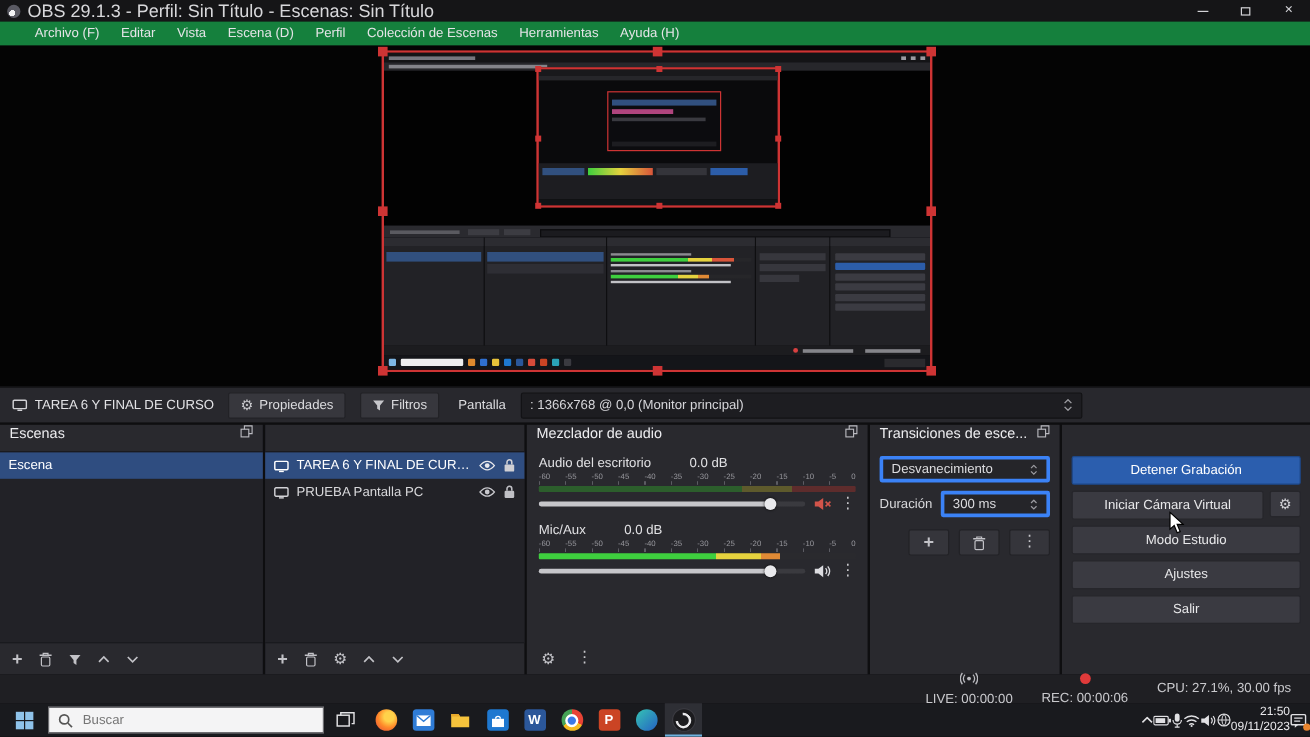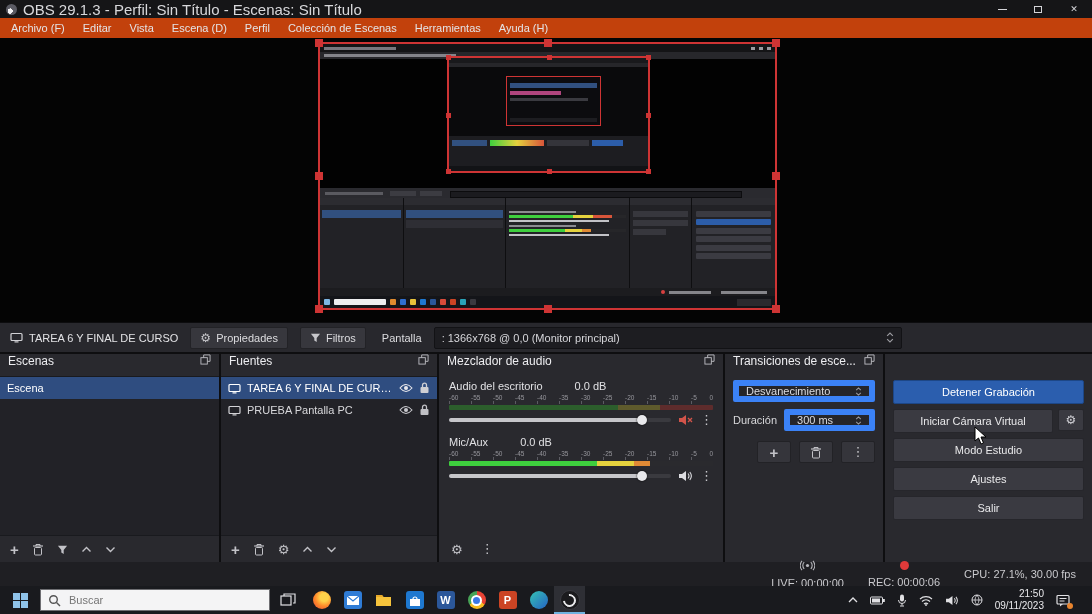--- a/index.html
+++ b/index.html
@@ -14,21 +14,21 @@
   #titlebar{left:0;right:0;top:0;height:18px;background:#151517;display:flex;align-items:center;}
   #obs-logo{width:11px;height:11px;border-radius:50%;margin:0 6px;flex:0 0 auto;
             background:radial-gradient(circle at 38% 64%,#f2f2f4 0 26%,#5a5a63 27%);}
   #title-text{font-size:15px;color:#d8d8db;white-space:nowrap;}
   #win-btns{margin-left:auto;display:flex;height:100%;}
   .win-btn{width:36px;display:flex;align-items:center;justify-content:center;color:#d4d4d8;font-size:9px;}
   .wm{width:9px;height:1px;background:#d4d4d8;}
   .wx{width:8px;height:7px;border:1px solid #d4d4d8;box-sizing:border-box;}
 
   
-  #menubar{left:0;right:0;top:18px;height:20px;background:#c2410c;display:flex;align-items:center;padding-left:2px;}
+  #menubar{left:0;right:0;top:18px;height:20px;background:#15803d;display:flex;align-items:center;padding-left:20px;}
   .menu-item{font-size:11px;padding:0 9px;color:#e4e4e7;white-space:nowrap;}
 
   
   #preview{left:0;right:0;top:38px;height:284px;background:#040404;}
   #sel{position:absolute;left:318px;top:4px;width:459px;height:268px;border:2px solid #ce3434;box-sizing:border-box;}
   .hdl{position:absolute;width:8px;height:8px;background:#ce3434;z-index:6;}
   .h-tl{left:-5px;top:-5px}.h-tm{left:calc(50% - 4px);top:-5px}.h-tr{right:-5px;top:-5px}
   .h-ml{left:-5px;top:calc(50% - 4px)}.h-mr{right:-5px;top:calc(50% - 4px)}
   .h-bl{left:-5px;bottom:-5px}.h-bm{left:calc(50% - 4px);bottom:-5px}.h-br{right:-5px;bottom:-5px}
 
@@ -102,21 +102,21 @@
   .m2{background:linear-gradient(to right,#3ecf3e 0 56%,#e5d23e 56% 70%,#e08a35 70% 76%,#2a2a2e 76% 100%);}
   .mx-slider{display:flex;align-items:center;gap:7px;margin-top:4px;height:12px;}
   .track{flex:1;height:4px;border-radius:2px;background:linear-gradient(to right,#c6c6ca 0 87%,#3a3a3f 87%);position:relative;}
   .thumb{position:absolute;top:-3px;left:87%;width:10px;height:10px;border-radius:50%;background:#e9e9ec;
          transform:translateX(-50%);box-shadow:0 0 2px #000;}
   .ch2{margin-top:10px;}
   #mx-foot{position:absolute;left:12px;bottom:5px;display:flex;gap:18px;align-items:center;}
 
   
   .twrap{position:absolute;left:8px;right:8px;top:26px;}
-  .field{height:22px;background:#252529;border:6px solid #3b82f6;border-radius:2px;display:flex;
+  .field{height:22px;background:#252529;border:3px solid #3b82f6;border-radius:2px;display:flex;
          align-items:center;padding:0 7px;font-size:11px;color:#dcdcdf;box-sizing:border-box;}
   .trow{display:flex;align-items:center;gap:7px;margin-top:7px;}
   .trow .field{flex:1;}
   .tlabel{font-size:11px;color:#d8d8db;white-space:nowrap;}
   .tbtns{display:flex;justify-content:flex-end;gap:8px;margin-top:10px;}
   .sbtn{width:32px;height:20px;background:#35353b;border:1px solid #222226;border-radius:2px;
         display:flex;align-items:center;justify-content:center;color:#c9c9ce;}
 
   
   .cwrap{position:absolute;left:8px;right:8px;top:26px;}
@@ -149,21 +149,21 @@
   .gi-mail{background:#2f7cd6;}
   .gi-folder{background:transparent;}
   .gi-store{background:#1e78d0;}
   .gi-word{background:#2b579a;}
   .gi-chrome{border-radius:50%;background:conic-gradient(#e84335 0 33%,#f6ba20 0 66%,#46a356 0 100%);position:relative;}
   .chrome-c{width:7px;height:7px;border-radius:50%;background:#3b78e7;border:2px solid #fff;}
   .gi-ppt{background:#cb4424;}
   .gi-edge{border-radius:50%;background:linear-gradient(135deg,#35c3b4,#2562c4);}
   .gi-obs{border-radius:50%;background:#1b1b1e;border:1px solid #3a3a40;display:flex;align-items:center;justify-content:center;}
   .obs-c{width:9px;height:9px;border-radius:50%;border:2px solid #e8e8ea;border-left-color:transparent;transform:rotate(40deg);}
-  #tray{margin-left:auto;display:flex;align-items:center;gap:12px;padding-right:22px;}
+  #tray{margin-left:auto;display:flex;align-items:center;gap:0;padding-right:3px;}
   #clock{text-align:right;font-size:10px;line-height:1.25;color:#e9e9ec;}
   .ac{position:relative;}
   .ac .badge{position:absolute;right:-3px;bottom:-2px;width:6px;height:6px;border-radius:50%;background:#e8842e;}
 
   #cursor{position:absolute;left:974px;top:426px;z-index:50;}
 </style>
 </head>
 <body>
 
 <div id="titlebar" class="abs">
@@ -376,29 +376,20 @@
     </span>
     <span class="fico">
       <svg width="11" height="7" viewBox="0 0 11 7" style="transform:rotate(180deg)">
           <path d="M1.5 5.5 5.5 1.5 9.5 5.5" fill="none" stroke="#c2c2c7" stroke-width="1.4"></path>
         </svg>
     </span>
   </div>
 </div>
 
 <div id="p-fuentes" class="p">
-  <div class="p-head">
-    <span class="p-title">Fuentes</span>
-    <span class="p-pop fico">
-      <svg width="11" height="11" viewBox="0 0 12 12">
-          <rect x="1" y="4" width="7" height="7" fill="none" stroke="#bcbcc2"></rect>
-          <path d="M4 4V1h7v7H8" fill="none" stroke="#bcbcc2"></path>
-        </svg>
-    </span>
-  </div>
   <div class="list">
     <div class="lrow sel">
       <span class="fico" style="color:#fff">
         <svg width="13" height="11" viewBox="0 0 13 11">
             <rect x="1" y="1.5" width="11" height="7" rx="1" fill="none" stroke="currentColor" stroke-width="1.2"></rect>
             <rect x="4.5" y="9.3" width="4" height="1.2" fill="currentColor"></rect>
           </svg>
       </span>
       <span class="grow">TAREA 6 Y FINAL DE CURSO</span>
       <span class="fico">

